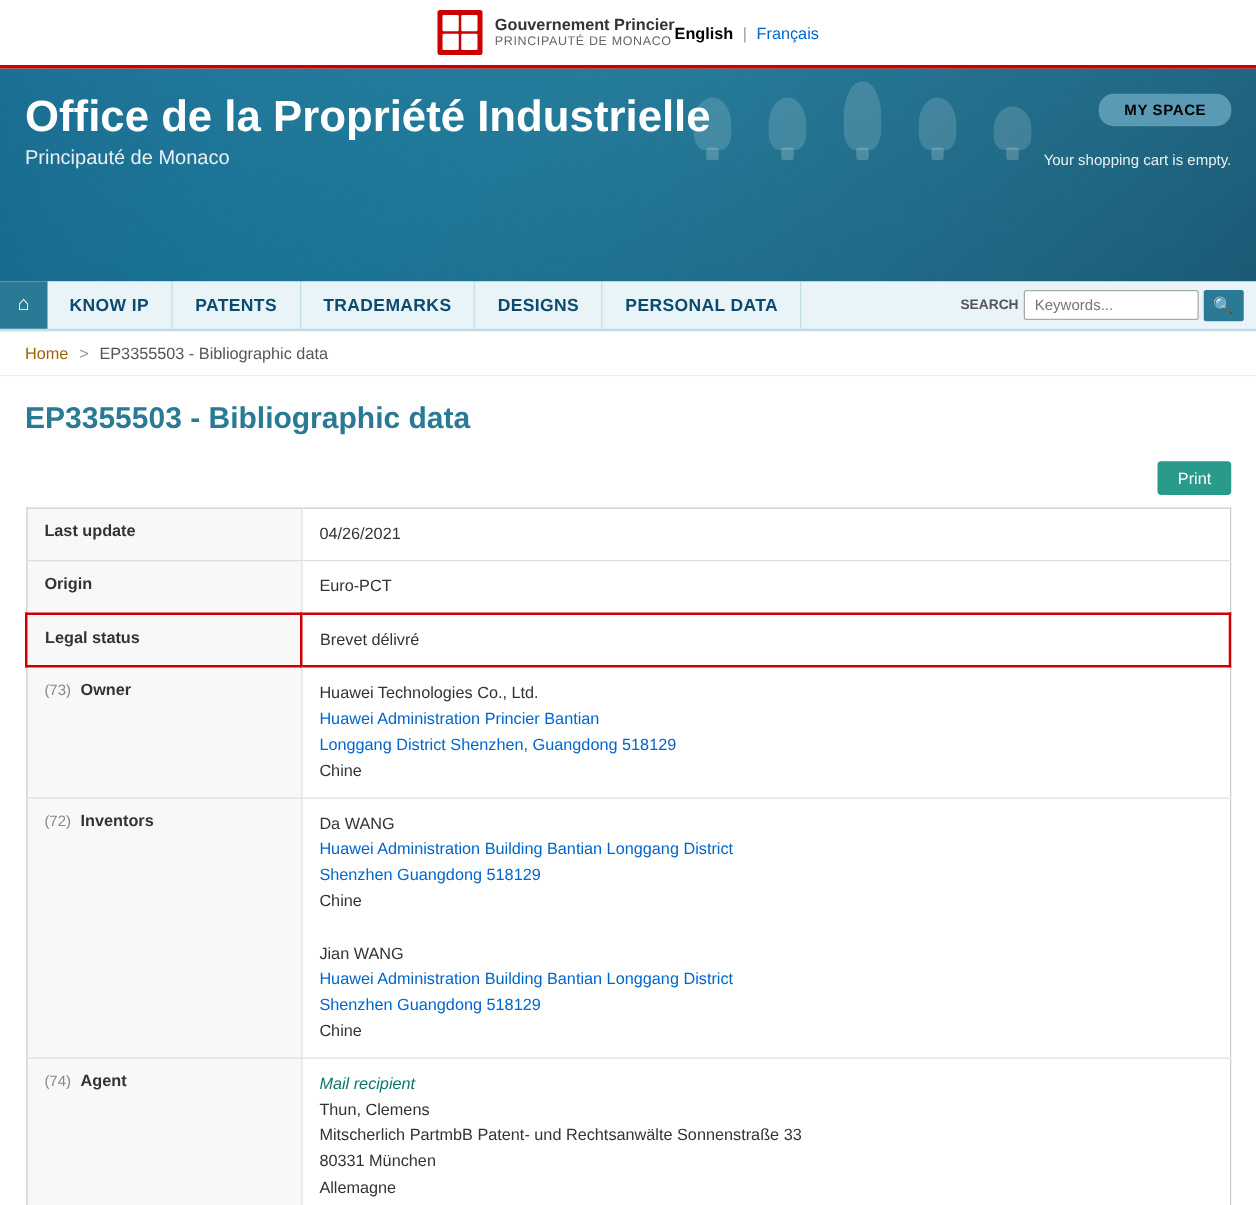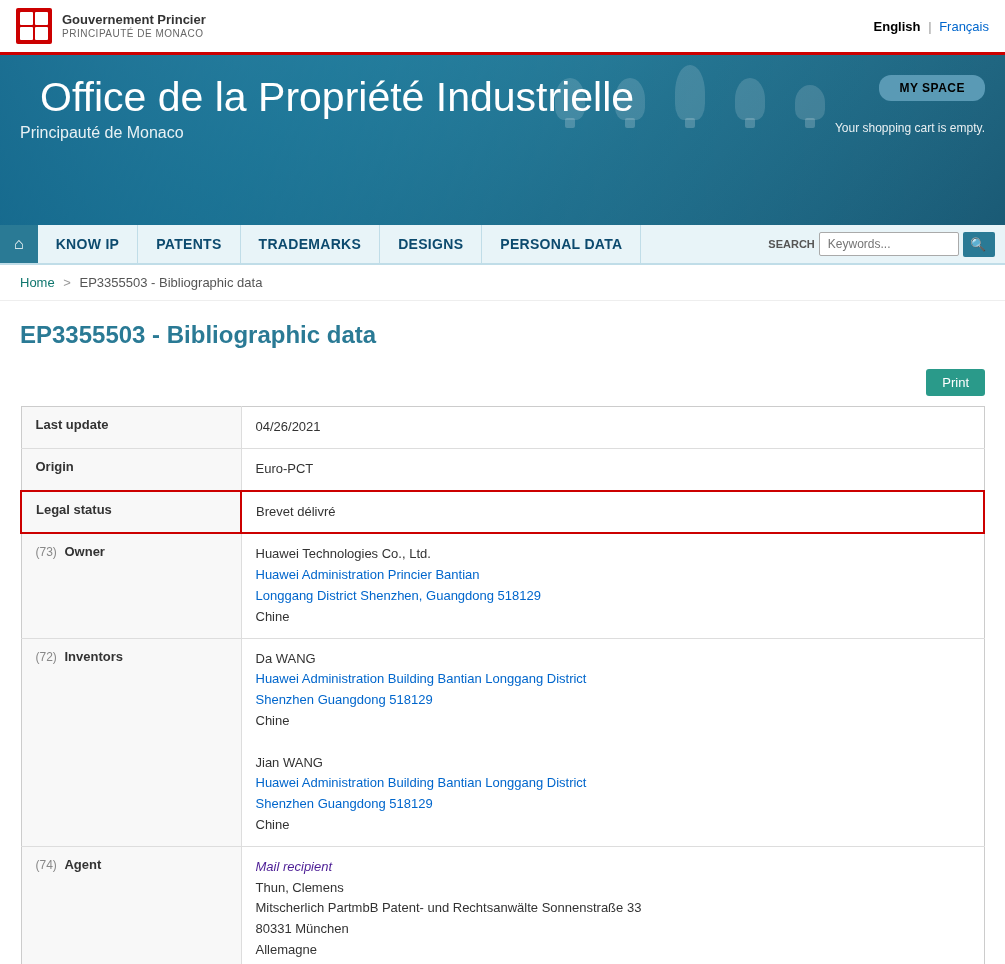--- a/index.html
+++ b/index.html
@@ -4,21 +4,21 @@
   <style>
     * { margin: 0; padding: 0; box-sizing: border-box; }
     body { font-family: Arial, sans-serif; font-size: 14px; color: #333; background: #fff; width: 1005px; }
 
     
     .top-bar {
       background: #fff;
       border-bottom: 3px solid #cc0000;
       display: flex;
       align-items: center;
-      justify-content: space-between;
+      justify-content: center;
       padding: 8px 16px;
     }
     .logo-area { display: flex; align-items: center; gap: 10px; }
     .logo-shield {
       width: 36px; height: 36px;
       background: #cc0000;
       display: grid; grid-template-columns: 1fr 1fr; gap: 2px;
       padding: 4px; border-radius: 2px;
     }
     .logo-shield span {
@@ -46,21 +46,21 @@
       background: linear-gradient(to right, rgba(0,80,120,0.7) 0%, rgba(0,80,120,0.2) 60%, transparent 100%);
     }
     .hero-content {
       position: relative; z-index: 2;
       display: flex;
       align-items: flex-start;
       justify-content: space-between;
       padding: 20px 20px 0 20px;
     }
     .hero-title { color: #fff; }
-    .hero-title h1 { font-size: 41px; font-weight: normal; line-height: 1.1; margin-left: 20px; }
+    .hero-title h1 { font-size: 35px; font-weight: bold; line-height: 1.1; }
     .hero-title p { font-size: 16px; margin-top: 4px; opacity: 0.9; }
     .hero-right {
       display: flex; flex-direction: column; align-items: flex-end; gap: 8px;
     }
     .my-space-btn {
       background: #5a9ab5;
       color: #000000;
       border: none;
       padding: 6px 20px;
       font-size: 12px;
@@ -141,21 +141,21 @@
       font-size: 13px;
     }
 
     
     .breadcrumb {
       padding: 10px 20px;
       font-size: 13px;
       color: #555;
       border-bottom: 1px solid #eee;
     }
-    .breadcrumb a { color: #0f766e; text-decoration: none; margin-top: 40px; }
+    .breadcrumb a { color: #a16207; text-decoration: none; margin-top: 40px; }
     .breadcrumb .sep { margin: 0 5px; color: #999; }
 
     
     .main-content { padding: 20px 20px 30px 20px; }
     .page-title {
       font-size: 24px;
       color: #2a7a95;
       font-weight: bold;
       margin-bottom: 20px;
     }
@@ -196,21 +196,21 @@
     }
     .data-table .label-cell .field-name {
       font-weight: bold;
       color: #333;
     }
     .data-table .value-cell {
       color: #333;
       line-height: 1.6;
     }
     .value-cell .addr-link { color: #0066cc; }
-    .value-cell .italic { font-style: italic; color: #4c1d95; }
+    .value-cell .italic { font-style: italic; color: #0f766e; }
   </style>
 </head>
 <body>
 
 <div class="top-bar">
   <div class="logo-area">
     <div class="logo-shield">
       <span></span>
         <span></span>
         <span></span>

